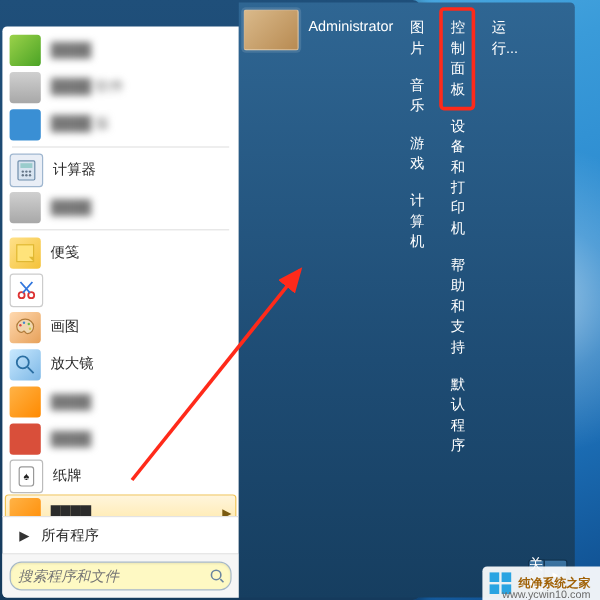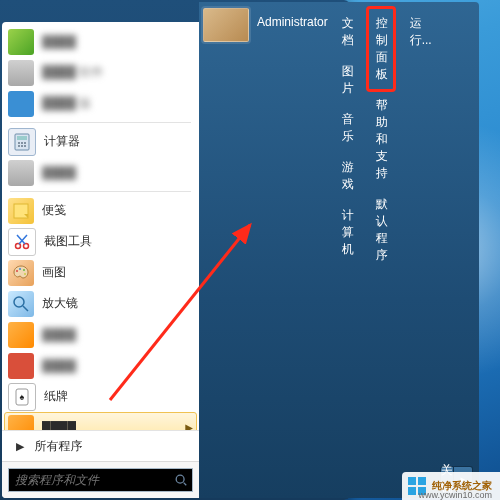--- a/index.html
+++ b/index.html
@@ -14,21 +14,21 @@
   .prog-item{display:flex;align-items:center;height:31px;padding:0 4px;border-radius:3px;color:#2b2b2b;cursor:default;}
   .prog-item .icon{width:26px;height:26px;margin-right:8px;border-radius:3px;flex:0 0 auto;}
   .prog-item .label{flex:1;white-space:nowrap;overflow:hidden;}
   .prog-item .blur{filter:blur(3px);color:#777;}
   .prog-item.hover{background:linear-gradient(to bottom,#fff5dc,#ffe7a2);border:1px solid #f0c252;height:29px;padding:0 3px;}
   .prog-item.hover .arrow{margin-left:auto;color:#7a5a10;font-size:10px;}
   .sep{height:1px;background:#e3e3e3;margin:3px 6px;}
   .allprog{display:flex;align-items:center;height:30px;padding:0 8px 0 14px;color:#2b2b2b;border-top:1px solid #e3e3e3;cursor:default;}
   .allprog .tri{color:#333;margin-right:10px;font-size:11px;}
   .searchbox{padding:6px;border-top:1px solid #dadada;background:#f6f6f6;border-radius:0 0 0 4px;}
-  .searchbox .field{display:flex;align-items:center;height:22px;border:1px solid #a6b8c7;background:#000000;border-radius:0;padding:0 4px;box-shadow:inset 0 1px 2px rgba(0,0,0,0.08);}
+  .searchbox .field{display:flex;align-items:center;height:22px;border:1px solid #a6b8c7;background:#fef9c3;border-radius:10px;padding:0 4px;box-shadow:inset 0 1px 2px rgba(0,0,0,0.08);}
   .searchbox input{flex:1;border:0;outline:0;font-size:12px;color:#888;font-style:italic;background:transparent;}
   .searchbox .mag{width:14px;height:14px;color:#6b85a0;}
   .rightpanel{flex:1;display:flex;padding:6px 4px 4px 4px;box-sizing:border-box;color:#fff;
     background:linear-gradient(to bottom,#2f6693,#1e4c74 60%,#163e60);border-radius:0 4px 4px 0;}
   .avatar-wrap{display:flex;justify-content:center;margin-bottom:8px;}
   .avatar{width:44px;height:32px;border:1px solid rgba(255,255,255,0.3);background:linear-gradient(135deg,#d9b98a,#b88b52);border-radius:2px;box-shadow:0 0 0 2px rgba(255,255,255,0.12);}
   .r-item{padding:7px 6px 7px 8px;color:#fff;font-size:12px;border-radius:2px;cursor:default;}
   .r-item.hl{outline:3px solid #ff2a1a;outline-offset:-1px;}
   .r-sep{height:1px;background:rgba(255,255,255,0.25);margin:3px 4px;}
   .shutdown-row{margin-top:auto;display:flex;gap:0;padding:2px;text-align:right;}
@@ -110,21 +110,20 @@
             <span class="label ">便笺</span>
           </div>
           <div class="prog-item">
             <div class="icon ic" style="background:#fff;border:1px solid #ccc">
               <svg viewBox="0 0 20 20">
                 <circle cx="6" cy="14" r="2.5" fill="none" stroke="#d33" stroke-width="1.5"></circle>
                 <circle cx="14" cy="14" r="2.5" fill="none" stroke="#d33" stroke-width="1.5"></circle>
                 <path d="M7 12 L15 3 M13 12 L5 3" stroke="#37d" stroke-width="1.5"></path>
               </svg>
             </div>
-            <span class="label ">截图工具</span>
           </div>
           <div class="prog-item">
             <div class="icon ic ic-paint">
               <svg viewBox="0 0 20 20">
                 <path d="M10 3c-4 0-7 3-7 6 0 4 3 5 4 5 1 0 1-1 2-1s1 2 3 2c3 0 5-3 5-6s-3-6-7-6z" fill="#f0d7b0" stroke="#b07b3a"></path>
                 <circle cx="6" cy="8" r="1" fill="#d44"></circle>
                 <circle cx="9" cy="6" r="1" fill="#48c"></circle>
                 <circle cx="13" cy="7" r="1" fill="#6b4"></circle>
                 <circle cx="14" cy="11" r="1" fill="#cc4"></circle>
               </svg>
@@ -179,29 +178,29 @@
         </div>
       </div>
     </div>
 
     <div class="rightpanel">
       <div class="avatar-wrap">
         <div class="avatar"></div>
       </div>
       <div class="r-item">Administrator</div>
       <div id="r-top">
-          <div class="r-item">文档</div>
           <div class="r-item">图片</div>
           <div class="r-item">音乐</div>
           <div class="r-item">游戏</div>
           <div class="r-item">计算机</div>
         </div>
       <div class="r-sep"></div>
       <div id="r-mid">
           <div class="r-item hl">控制面板</div>
+          <div class="r-item">设备和打印机</div>
           <div class="r-item">帮助和支持</div>
           <div class="r-item">默认程序</div>
         </div>
       <div class="r-sep"></div>
       <div class="r-item">运行...</div>
       <div class="shutdown-row">
         <div class="shutdown-btn">关机</div>
         <div class="shutdown-more">▸</div>
       </div>
     </div>

